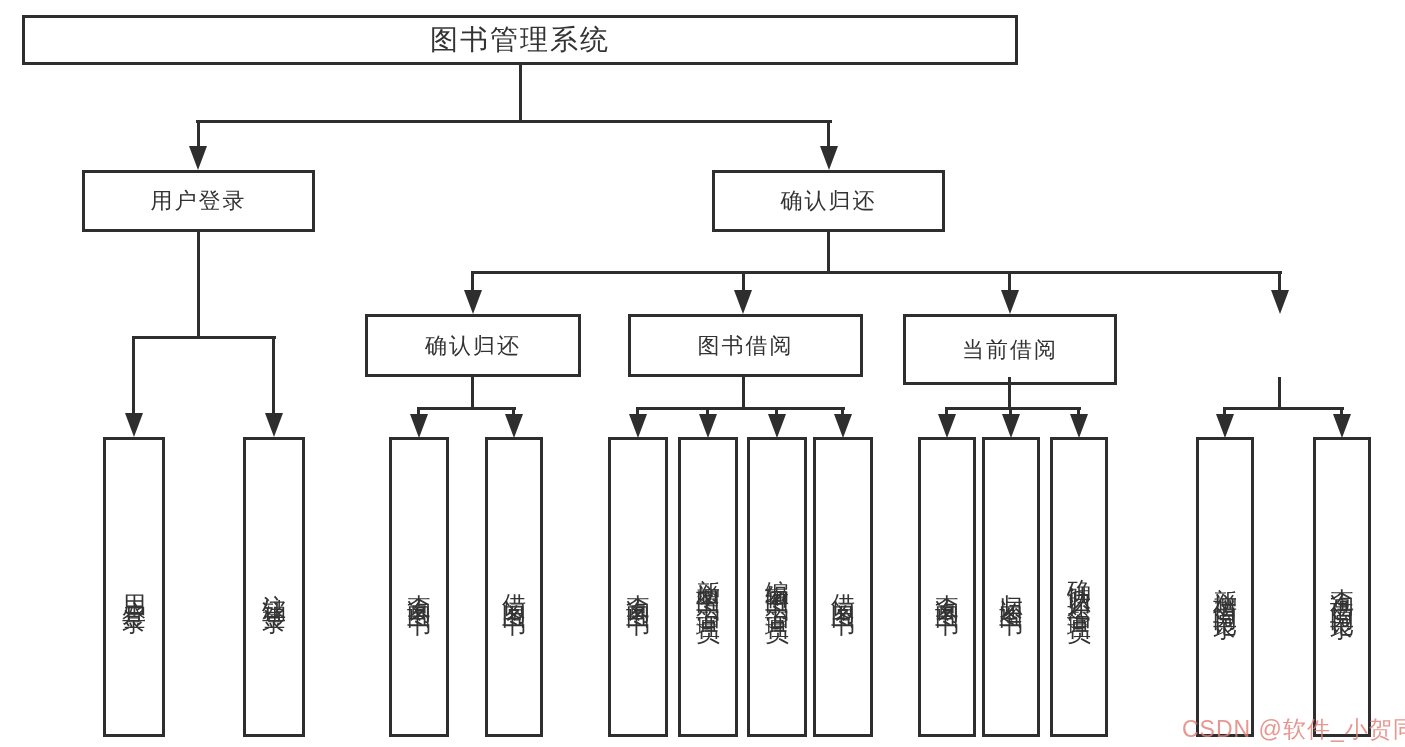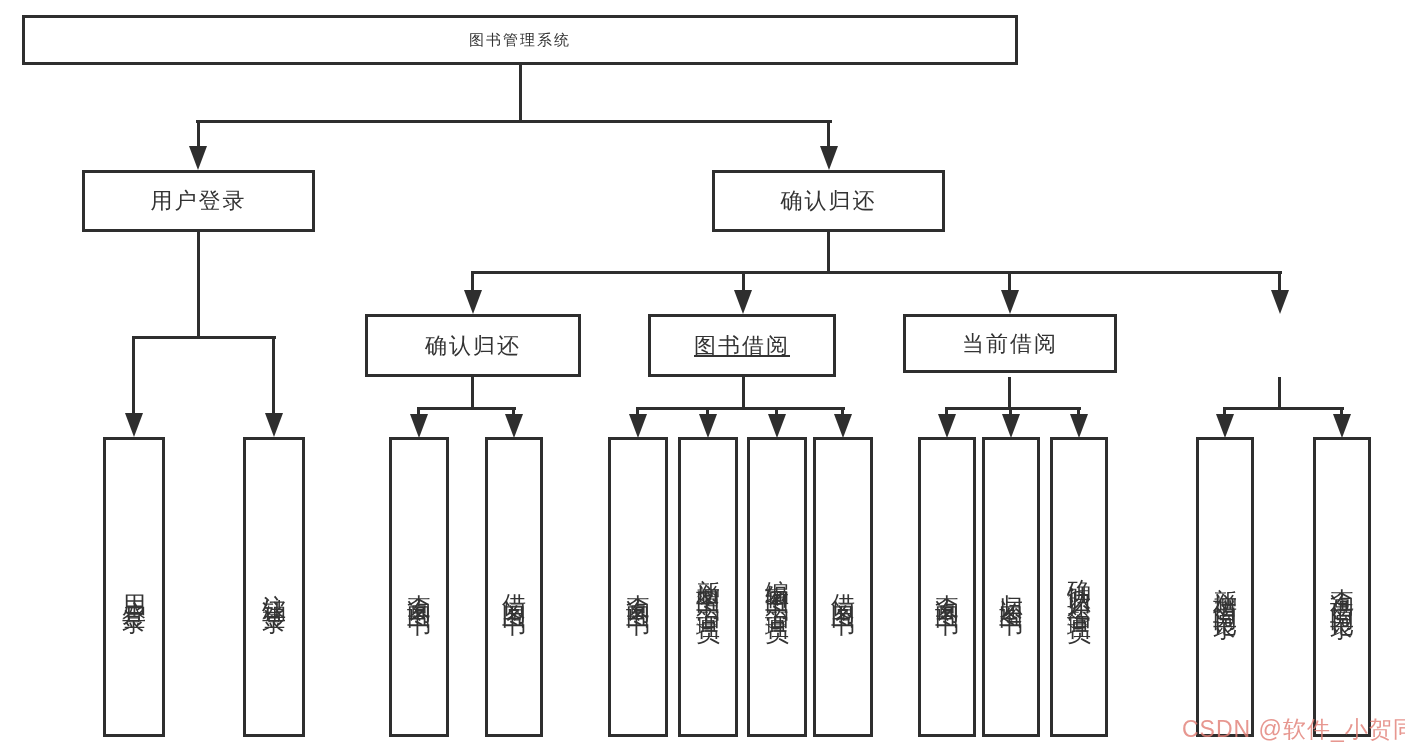--- a/index.html
+++ b/index.html
@@ -5,21 +5,21 @@
   html,body{margin:0;padding:0;background:#ffffff;}
   .canvas{
     position:relative;width:1405px;height:747px;background:#ffffff;overflow:hidden;
     font-family:"Liberation Sans","DejaVu Sans",sans-serif;color:#333333;
   }
   .box{
     position:absolute;box-sizing:border-box;border:3px solid #2e2e2e;background:#ffffff;
     display:flex;align-items:center;justify-content:center;
     font-size:22px;letter-spacing:2px;white-space:nowrap;
   }
-  .box.root{font-size:15px;}
+  .box.root{font-size:28px;}
   .vbox{
     position:absolute;box-sizing:border-box;border:3px solid #2e2e2e;background:#ffffff;
     display:flex;align-items:center;justify-content:center;
   }
   .vbox span{
     writing-mode:vertical-rl;text-orientation:mixed;
     font-size:24px;letter-spacing:6px;line-height:1;white-space:nowrap;
   }
   .h{position:absolute;height:3px;background:#2e2e2e;}
   .v{position:absolute;width:3px;background:#2e2e2e;}
@@ -62,22 +62,22 @@
   <div class="v" style="left:471px;top:274px;height:18px;"></div>
   <div class="arrow" style="left:464px;top:290px;"></div>
   <div class="v" style="left:742px;top:274px;height:18px;"></div>
   <div class="arrow" style="left:734px;top:290px;"></div>
   <div class="v" style="left:1008px;top:274px;height:18px;"></div>
   <div class="arrow" style="left:1001px;top:290px;"></div>
   <div class="v" style="left:1278px;top:274px;height:18px;"></div>
   <div class="arrow" style="left:1271px;top:290px;"></div>
 
   <div class="box" style="left:365px;top:314px;width:216px;height:63px;">确认归还</div>
-  <div class="box" style="left:648px;top:314px;width:188px;height:63px;text-decoration:underline;">图书借阅</div>
-  <div class="box" style="left:903px;top:314px;width:214px;height:59px;">当前借阅</div>
+  <div class="box" style="left:628px;top:314px;width:235px;height:63px;">图书借阅</div>
+  <div class="box" style="left:903px;top:314px;width:214px;height:71px;">当前借阅</div>
 
   <div class="v" style="left:471px;top:377px;height:33px;"></div>
   <div class="v" style="left:742px;top:377px;height:33px;"></div>
   <div class="v" style="left:1008px;top:377px;height:33px;"></div>
   <div class="v" style="left:1278px;top:377px;height:33px;"></div>
 
   <div class="h" style="left:417px;top:407px;width:99px;"></div>
   <div class="h" style="left:636px;top:407px;width:209px;"></div>
   <div class="h" style="left:945px;top:407px;width:136px;"></div>
   <div class="h" style="left:1223px;top:407px;width:121px;"></div>

